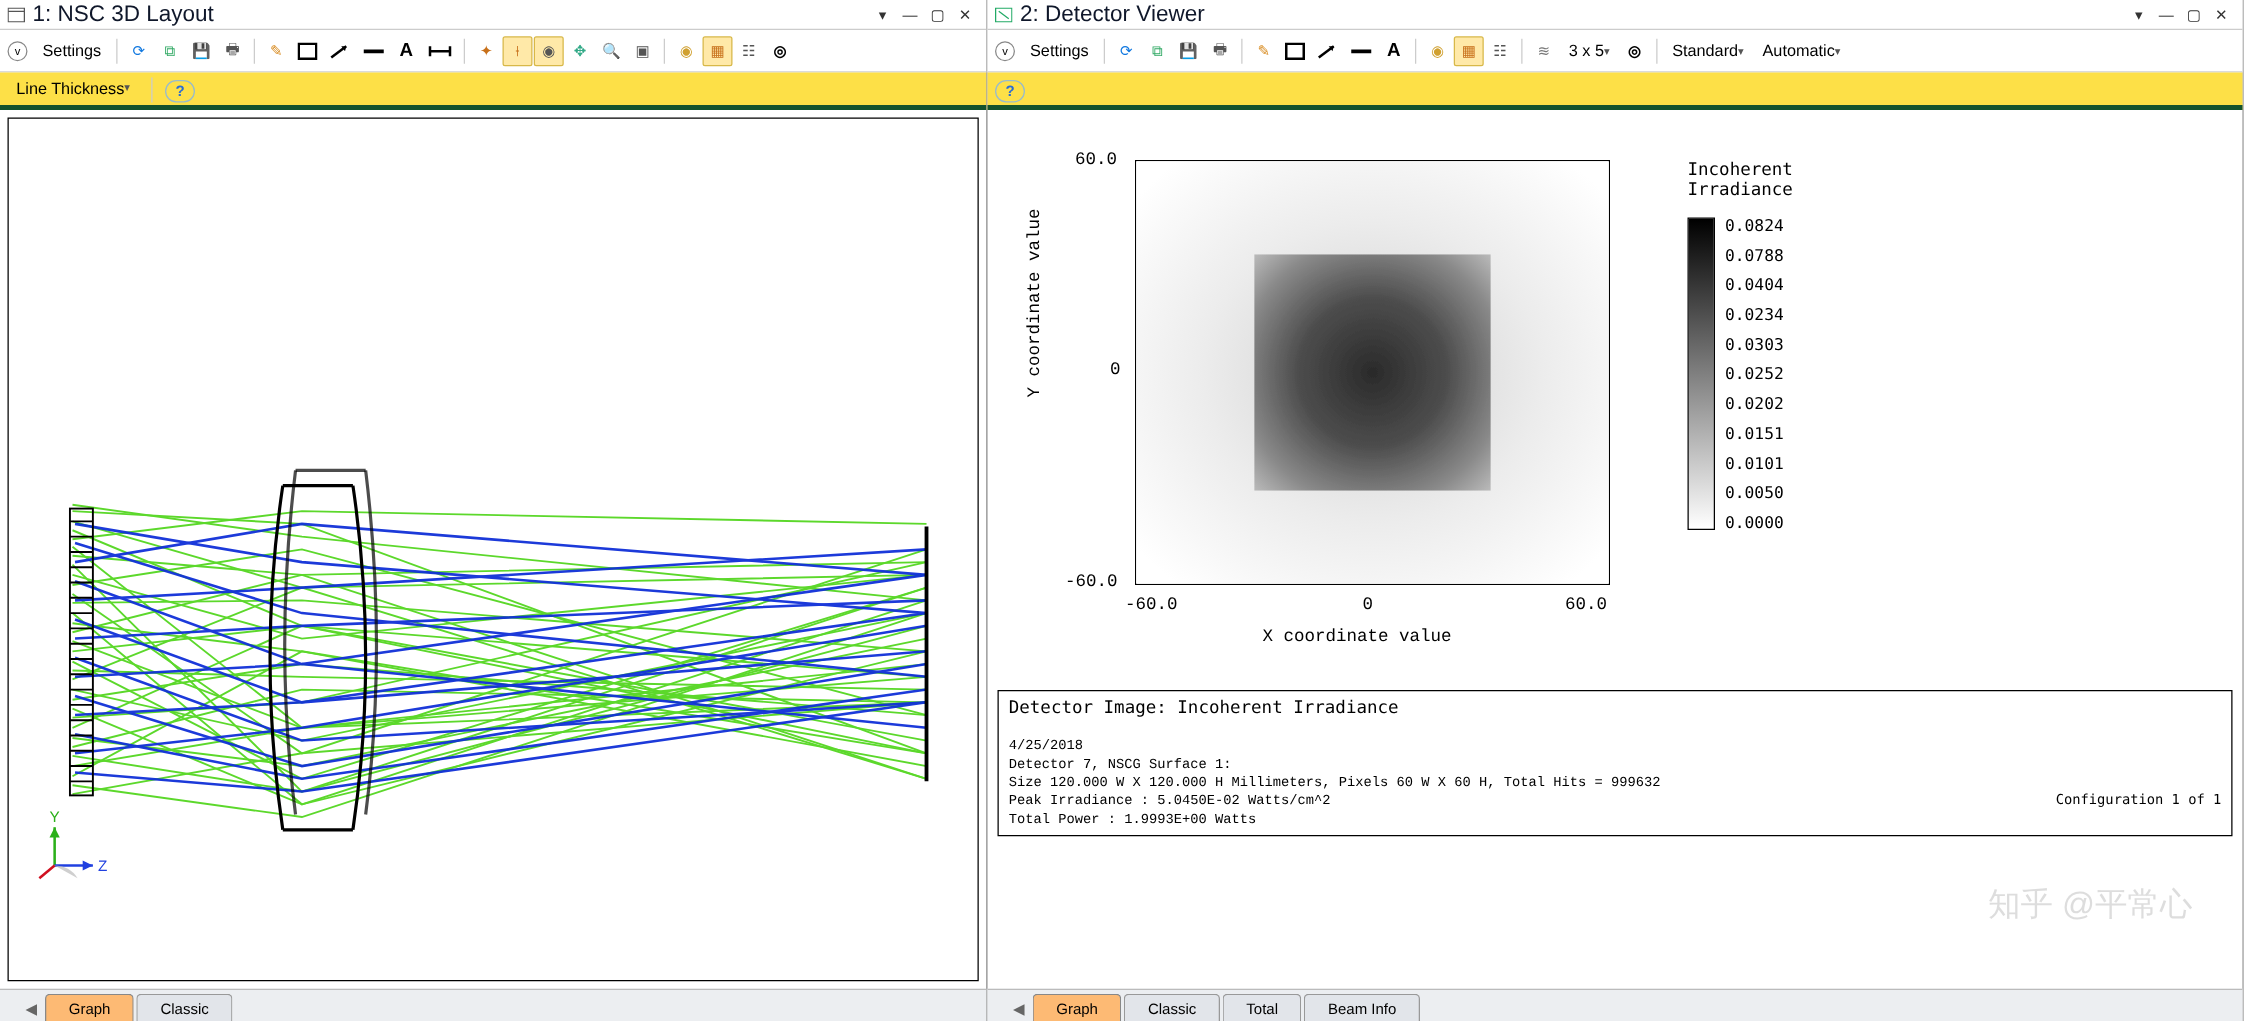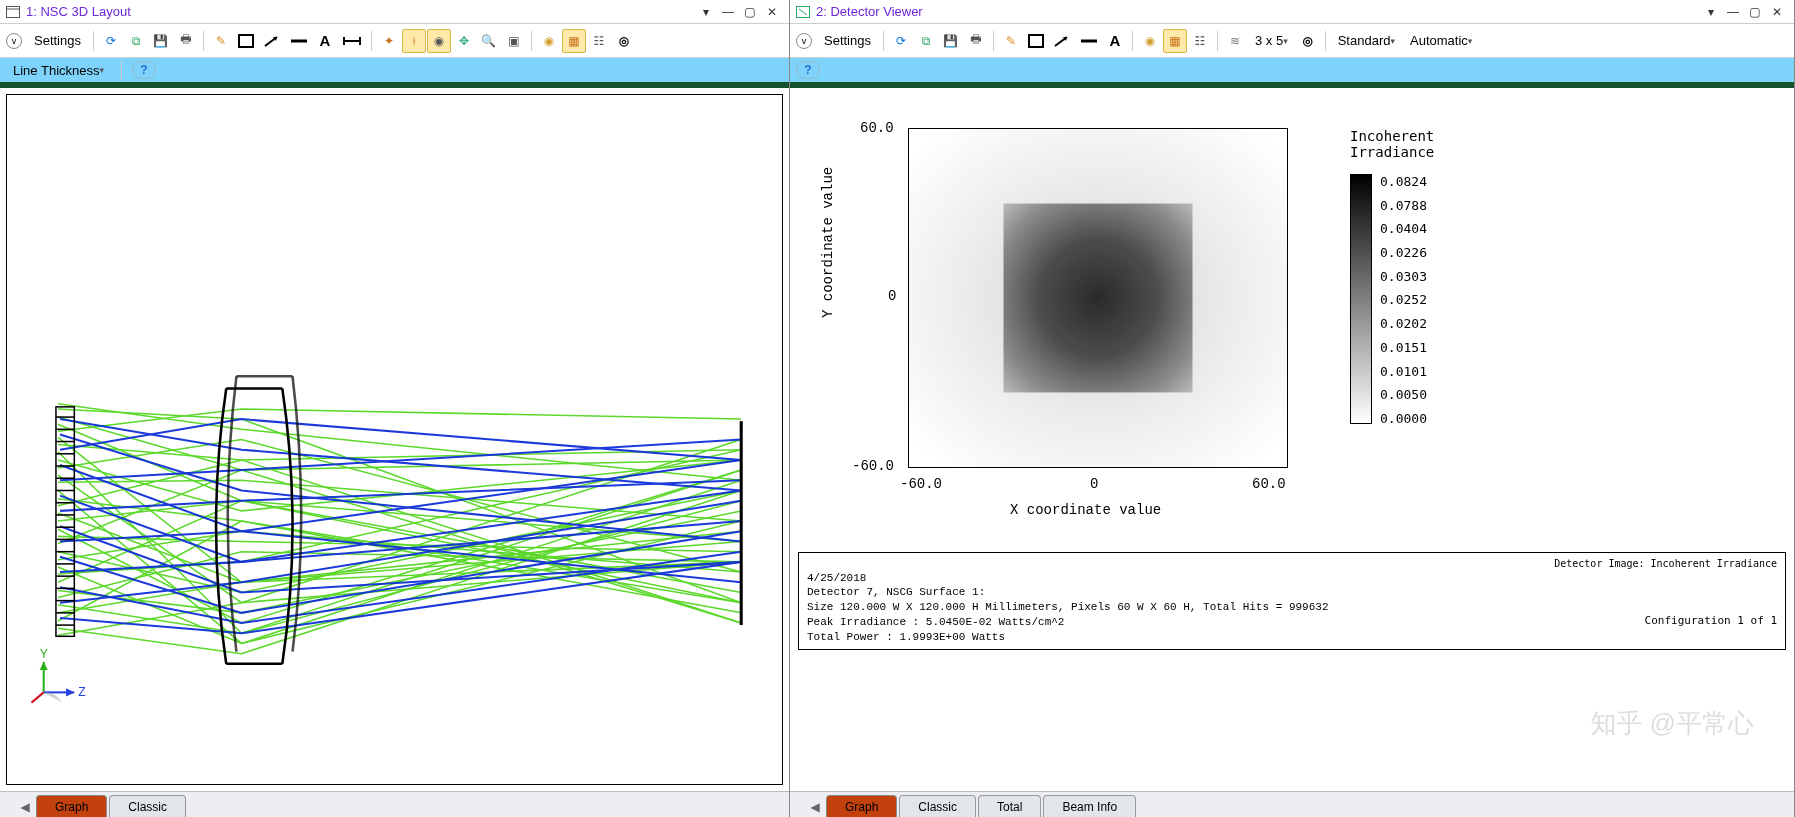--- a/index.html
+++ b/index.html
@@ -2,38 +2,38 @@
 <html><head>
 <meta charset="utf-8">
 <style>
 *{box-sizing:border-box;margin:0;padding:0}
 body{font-family:"Segoe UI",Tahoma,sans-serif;font-size:12px;background:#fff;width:1795px;height:817px;overflow:hidden;display:flex}
 .pane{display:flex;flex-direction:column;border-right:1px solid #888;height:100%}
 .pane-left{width:790px}
 .pane-right{flex:1}
 .titlebar{display:flex;align-items:center;height:24px;padding:0 6px;background:#fff;border-bottom:1px solid #ccc}
 .titlebar .icon{margin-right:6px;color:#555}
-.titlebar .title{flex:1;font-size:13px;color:#6d28d9}
+.titlebar .title{flex:1;font-size:18px;color:#0f172a}
 .winbtns{display:flex;gap:0}
 .winbtns .wb{width:22px;height:18px;display:flex;align-items:center;justify-content:center;cursor:pointer;color:#333}
 .toolbar{display:flex;align-items:center;height:34px;padding:2px 6px;background:#fff;border-bottom:1px solid #d0d0d0;gap:1px}
 .tbtn{min-width:24px;height:24px;display:flex;align-items:center;justify-content:center;cursor:pointer;border:1px solid transparent;border-radius:2px;padding:0 3px}
 .tbtn.active{background:#ffe9a8;border-color:#d8b848}
 .tbtn.text{padding:0 6px;font-size:13px}
 .sep{width:1px;height:20px;background:#ccc;margin:0 4px}
 .dd::after{content:" ▾";font-size:9px;color:#555}
-.toolbar2{display:flex;align-items:center;height:30px;padding:2px 6px;background:#7dd3fc;border-bottom:6px solid #14532d;gap:6px}
+.toolbar2{display:flex;align-items:flex-end;height:30px;padding:2px 6px;background:#fde047;border-bottom:4px solid #14532d;gap:6px}
 .canvas-area{flex:1;position:relative;margin:6px;border:1px solid #000;background:#fff;overflow:hidden}
 .tabs{display:flex;height:26px;align-items:flex-end;padding-left:18px;background:#eceef1;border-top:1px solid #bbb}
 .tab{padding:4px 18px;font-size:12px;border:1px solid #999;border-bottom:none;margin-right:2px;border-radius:4px 4px 0 0;background:#e2e5ea;cursor:pointer;position:relative;top:1px}
-.tab.active{background:#c2410c;border-color:#888;z-index:2}
+.tab.active{background:#fdba74;border-color:#888;z-index:2}
 .tab-arrow{width:14px;height:20px;display:flex;align-items:center;justify-content:center;color:#666;margin-right:4px;cursor:pointer}
 .plot-zone{position:relative;height:460px}
 .info-box{border:1px solid #000;margin:4px 8px 8px;padding:4px 8px;font-family:"Lucida Console","Courier New",monospace;font-size:11px;line-height:1.35;position:relative}
-.info-title{text-align:right;font-family:"Lucida Console",monospace;font-size:10px;margin-bottom:0}
+.info-title{text-align:left;font-family:"Lucida Console",monospace;font-size:14px;margin-bottom:14px}
 .config-label{position:absolute;right:8px;bottom:20px;font-family:"Lucida Console",monospace;font-size:11px}
 .axis-label{position:absolute;font-family:"Lucida Console","Courier New",monospace;font-size:14px}
 .legend-title{font-family:"Lucida Console",monospace;font-size:14px;text-align:left}
 .legend-tick{font-family:"Lucida Console",monospace;font-size:13px}
 svg{display:block}
 .chev{width:16px;height:16px;border:1px solid #888;border-radius:8px;display:flex;align-items:center;justify-content:center;font-size:9px;cursor:pointer;margin-right:4px}
 .watermark{position:absolute;right:40px;bottom:50px;font-size:26px;color:rgba(120,120,120,.25);font-family:"Microsoft YaHei",sans-serif;pointer-events:none}
 </style>
 </head>
 <body>
@@ -322,21 +322,21 @@
 
       <div style="position:absolute;left:560px;top:40px">
         <div class="legend-title" style="white-space:pre">Incoherent
 Irradiance</div>
         <div style="display:flex;margin-top:14px">
           <div style="width:22px;height:250px;border:1px solid #000;background:linear-gradient(#000,#fff)"></div>
           <div style="display:flex;flex-direction:column;justify-content:space-between;height:252px;margin-left:8px">
             <span class="legend-tick">0.0824</span>
             <span class="legend-tick">0.0788</span>
             <span class="legend-tick">0.0404</span>
-            <span class="legend-tick">0.0226</span>
+            <span class="legend-tick">0.0234</span>
             <span class="legend-tick">0.0303</span>
             <span class="legend-tick">0.0252</span>
             <span class="legend-tick">0.0202</span>
             <span class="legend-tick">0.0151</span>
             <span class="legend-tick">0.0101</span>
             <span class="legend-tick">0.0050</span>
             <span class="legend-tick">0.0000</span>
           </div>
         </div>
       </div>

